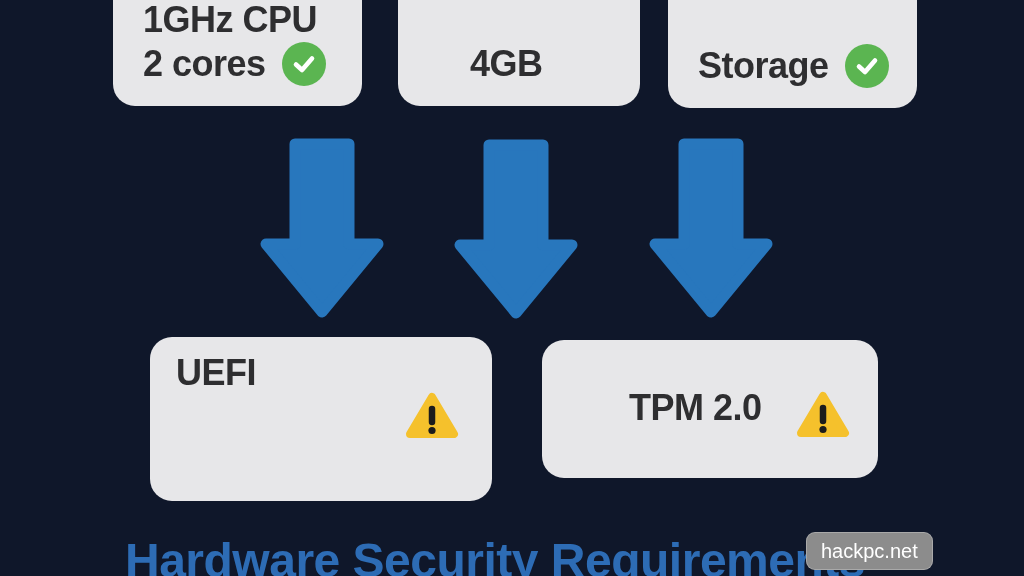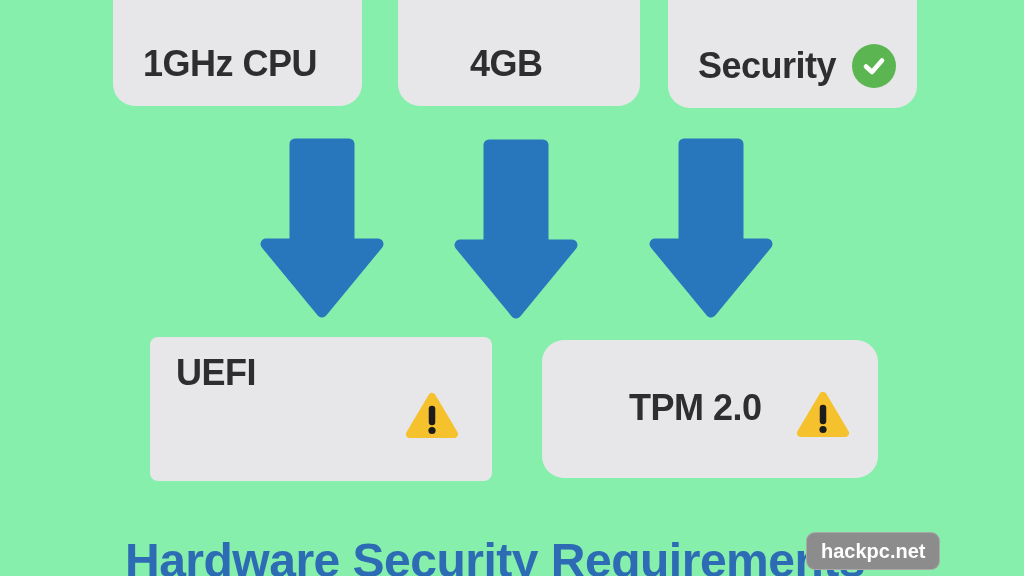--- a/index.html
+++ b/index.html
@@ -5,21 +5,21 @@
   html, body { margin: 0; padding: 0; }
   body {
     width: 1024px; height: 576px;
     font-family: "Liberation Sans", sans-serif;
     background: #ffffff;
   }
   .canvas {
     position: relative;
     width: 1024px; height: 576px;
     overflow: hidden;
-    background: #86efac;
+    background: #0f172a;
   }
   .card {
     position: absolute;
     background: #e7e7e9;
     border-radius: 22px;
   }
   .card-text {
     position: absolute;
     color: #2e2e30;
     font-weight: bold;
@@ -51,64 +51,72 @@
     white-space: nowrap;
   }
   .watermark {
     position: absolute;
     left: 806px; top: 532px;
     background: #8c8c8c;
     border-radius: 9px;
     padding: 7px 15px;
     color: #ffffff;
     font-size: 20px;
-    font-weight: bold;
+    font-weight: normal;
     line-height: 1.2;
     box-shadow: 0 0 0 1px rgba(255,255,255,0.25) inset;
   }
   
   #card-cpu     { left: 113px; top: -52px; width: 249px; height: 158px; }
   #card-ram     { left: 398px; top: -52px; width: 242px; height: 158px; }
   #card-storage { left: 668px; top: -54px; width: 249px; height: 162px; }
   #card-cpu     .card-text { left: 30px; bottom: 20px; }
   #card-ram     .card-text { left: 72px; bottom: 20px; }
   #card-storage .card-text { left: 30px; bottom: 20px; }
   
-  #card-uefi { left: 150px; top: 337px; width: 342px; height: 144px; border-radius: 8px; }
+  #card-uefi { left: 150px; top: 337px; width: 342px; height: 164px; }
   #card-tpm  { left: 542px; top: 340px; width: 336px; height: 138px; }
   #card-uefi .card-text { left: 26px; top: 14px; }
   #card-tpm  .card-text { left: 87px; top: 46px; }
   #card-uefi .warn-badge { left: 255px; top: 54px; }
   #card-tpm  .warn-badge { left: 254px; top: 50px; }
   
   #arrow-1 { left: 260px; top: 138px; }
   #arrow-2 { left: 454px; top: 139px; }
   #arrow-3 { left: 649px; top: 138px; }
 </style>
 </head>
 <body>
 
 <div class="canvas">
 
   <div class="card" id="card-cpu">
     <div class="card-text">
       <div>1GHz CPU</div>
+      <div class="line-with-icon">
+        <span>2 cores</span>
+        <span class="check-badge">
+          <svg width="26" height="26" viewBox="0 0 26 26">
+              <path d="M5 13.5 L11 19 L21 7.5" fill="none" stroke="#ffffff" stroke-width="4.6" stroke-linecap="round" stroke-linejoin="round"></path>
+            </svg>
+        </span>
+      </div>
     </div>
   </div>
 
   <div class="card" id="card-ram">
     <div class="card-text">
       <div>4GB</div>
     </div>
   </div>
 
   <div class="card" id="card-storage">
     <div class="card-text">
       <div class="line-with-icon">
-        <span>Security</span>
+        <span>Storage</span>
         <span class="check-badge">
           <svg width="26" height="26" viewBox="0 0 26 26">
               <path d="M5 13.5 L11 19 L21 7.5" fill="none" stroke="#ffffff" stroke-width="4.6" stroke-linecap="round" stroke-linejoin="round"></path>
             </svg>
         </span>
       </div>
     </div>
   </div>
 
   <svg class="arrow" id="arrow-1" viewBox="-6 -6 124 182">

